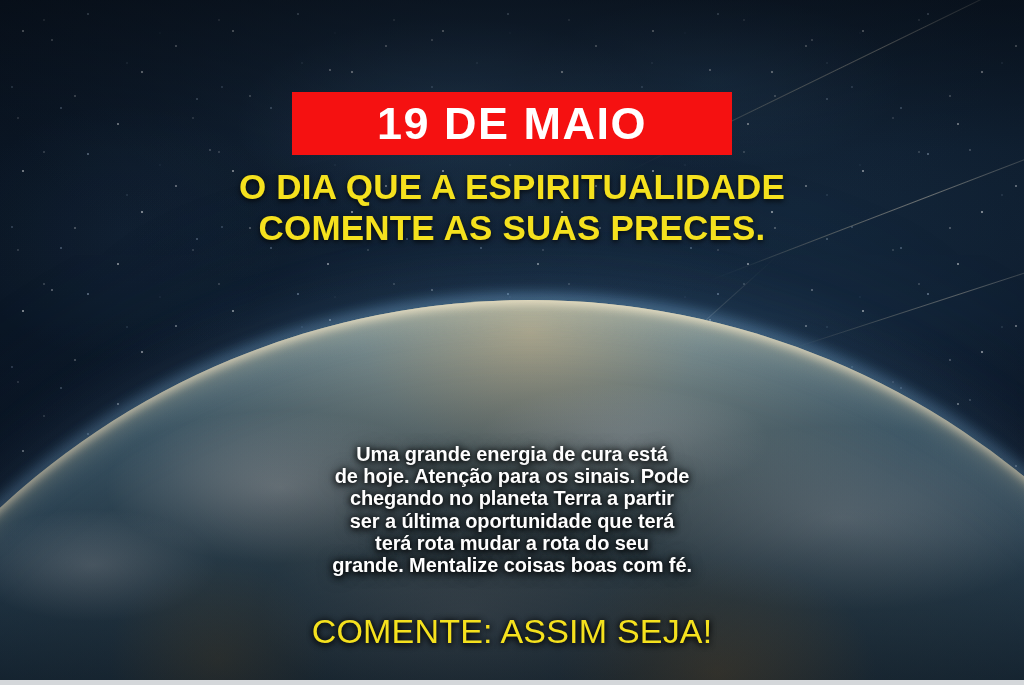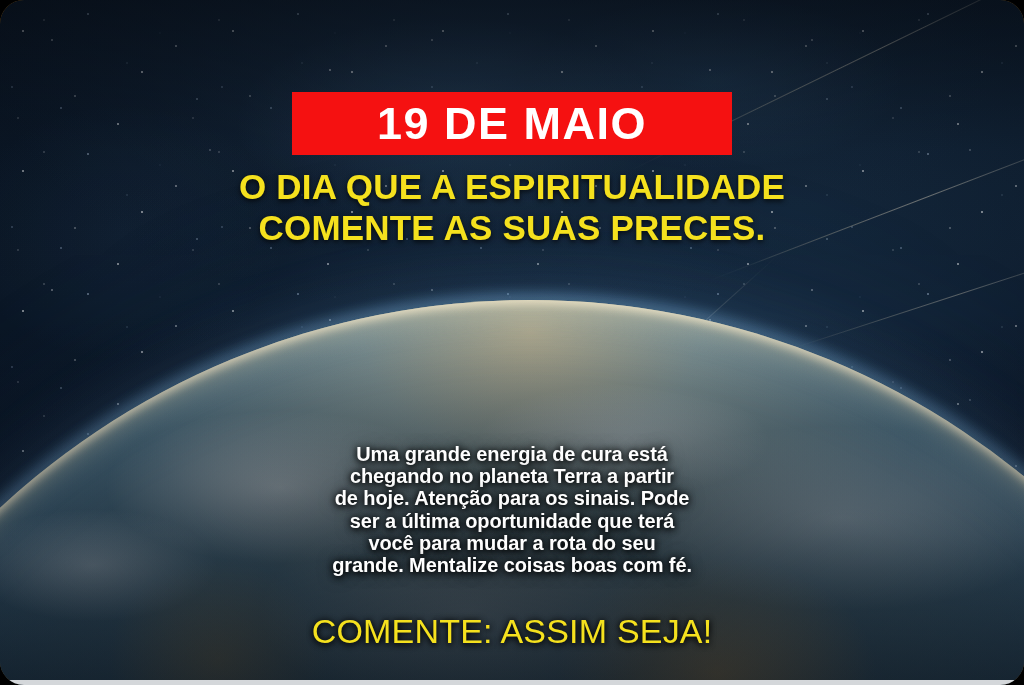--- a/index.html
+++ b/index.html
@@ -12,21 +12,20 @@
     font-family: "Liberation Sans", sans-serif;
   }
 
   #poster {
     position: relative;
     width: 1024px;
     height: 685px;
     overflow: hidden;
     background: #a16207;
     user-select: none;
-    border-radius: 24px;
   }
 
   
   .space-base {
     position: absolute;
     inset: 0;
     background:
       radial-gradient(ellipse 70% 55% at 48% 8%, #16283c 0%, rgba(12,22,34,0) 70%),
       radial-gradient(ellipse 90% 70% at 78% 30%, #14283d 0%, rgba(8,16,26,0) 72%),
       linear-gradient(170deg, #0b1726 0%, #0a1625 38%, #081120 68%, #060c16 100%);
@@ -280,24 +279,24 @@
       <span class="date-banner-text">19 DE MAIO</span>
     </div>
 
     <div class="headline">
       <span class="ln">O DIA QUE A ESPIRITUALIDADE</span>
       <span class="ln">COMENTE AS SUAS PRECES.</span>
     </div>
 
     <div class="body-copy">
       <span class="ln">Uma grande energia de cura está</span>
+      <span class="ln">de hoje. Atenção para os sinais. Pode</span>
       <span class="ln">chegando no planeta Terra a partir</span>
-      <span class="ln">de hoje. Atenção para os sinais. Pode</span>
       <span class="ln">ser a última oportunidade que terá</span>
-      <span class="ln">você para mudar a rota do seu</span>
+      <span class="ln">terá rota mudar a rota do seu</span>
       <span class="ln">grande. Mentalize coisas boas com fé.</span>
     </div>
 
     <div class="cta">COMENTE: ASSIM SEJA!</div>
 
   </div>
 
   <div class="bottom-edge"></div>
 </div>
 

